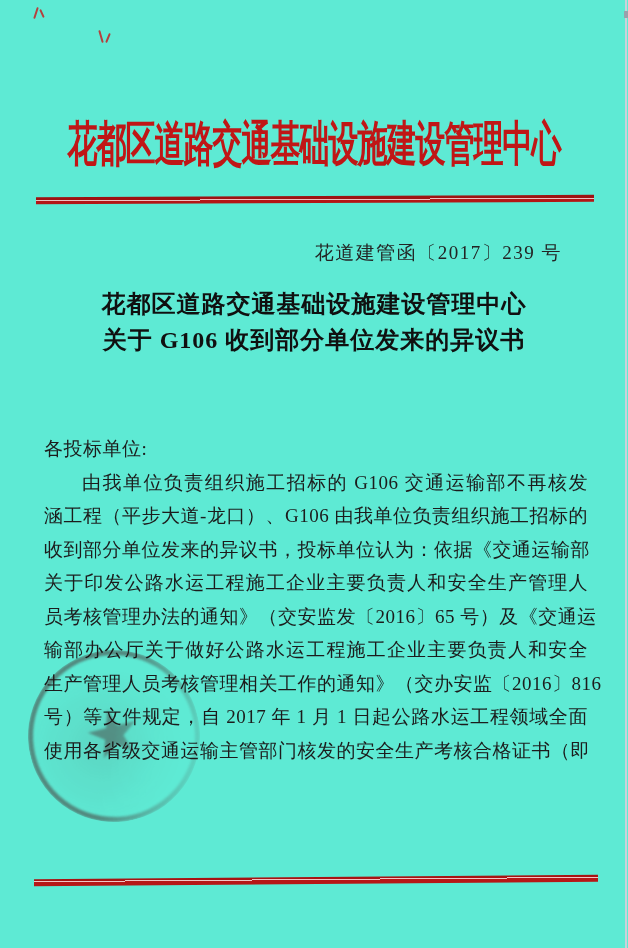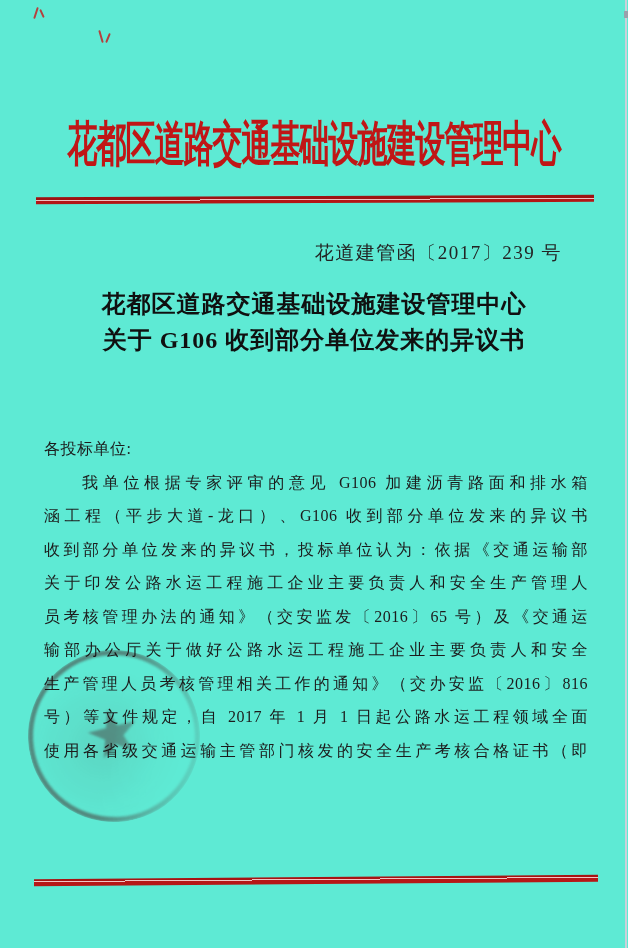--- a/index.html
+++ b/index.html
@@ -63,21 +63,21 @@
     font-weight: bold;
     line-height: 36px;
     letter-spacing: 1px;
     color: #101010;
   }
 
   
   .body-text {
     position: absolute;
     top: 432px; left: 44px; right: 40px;
-    font-size: 16px;
+    font-size: 19px;
     line-height: 33.5px;
     letter-spacing: 0.5px;
     color: #1c1c1c;
   }
   .bline {
     white-space: nowrap;
     text-align: justify;
     text-align-last: justify;
   }
   .salutation { text-align-last: left; }
@@ -148,22 +148,22 @@
 
   <div class="doc-number">花道建管函〔2017〕239 号</div>
 
   <div class="notice-title">
     <div>花都区道路交通基础设施建设管理中心</div>
     <div>关于 G106 收到部分单位发来的异议书</div>
   </div>
 
   <div class="body-text">
     <div class="bline salutation">各投标单位:</div>
-    <div class="bline indent">我单位根据专家评审的意见 G106 加建沥青路面和排水箱</div>
-    <div class="bline">涵工程（平步大道-龙口）、G106 收到部分单位发来的异议书</div>
+    <div class="bline indent">由我单位负责组织施工招标的 G106 交通运输部不再核发</div>
+    <div class="bline">涵工程（平步大道-龙口）、G106 由我单位负责组织施工招标的</div>
     <div class="bline">收到部分单位发来的异议书，投标单位认为：依据《交通运输部</div>
     <div class="bline">关于印发公路水运工程施工企业主要负责人和安全生产管理人</div>
     <div class="bline">员考核管理办法的通知》（交安监发〔2016〕65 号）及《交通运</div>
     <div class="bline">输部办公厅关于做好公路水运工程施工企业主要负责人和安全</div>
     <div class="bline">生产管理人员考核管理相关工作的通知》（交办安监〔2016〕816</div>
     <div class="bline">号）等文件规定，自 2017 年 1 月 1 日起公路水运工程领域全面</div>
     <div class="bline">使用各省级交通运输主管部门核发的安全生产考核合格证书（即</div>
   </div>
 
   <div class="stamp">

